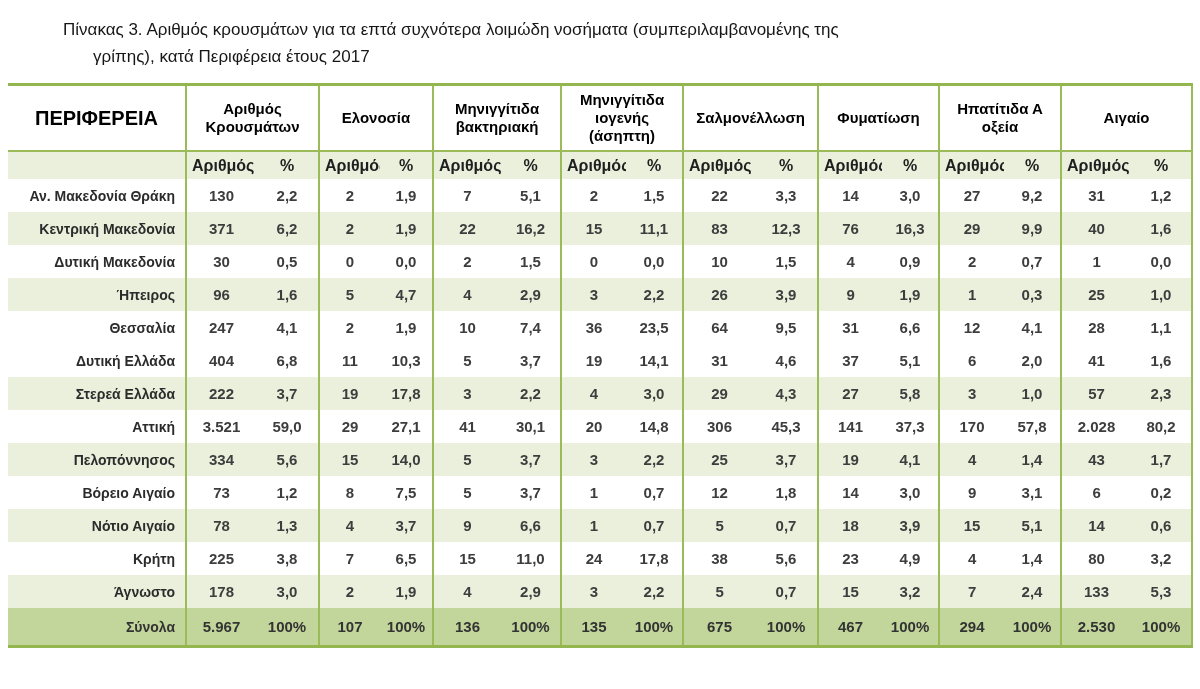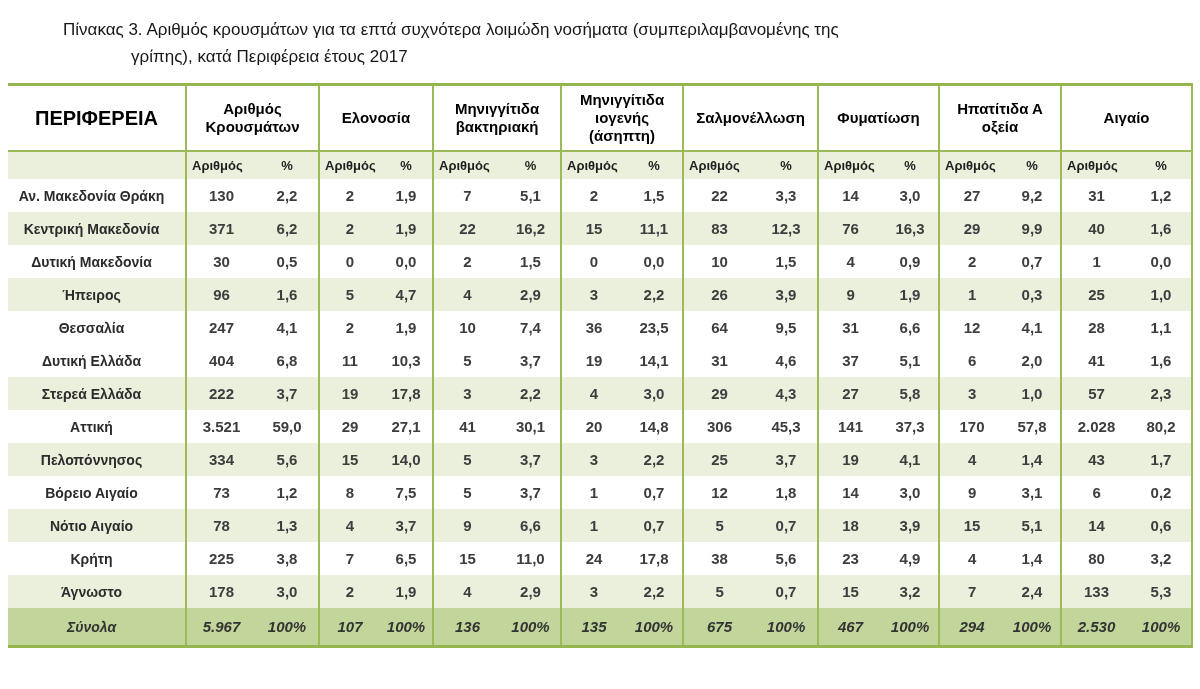--- a/index.html
+++ b/index.html
@@ -12,21 +12,21 @@
     font-family: "Liberation Sans", sans-serif;
   }
   .title-block {
     margin: 16px 40px 0 63px;
     font-weight: normal;
     font-size: 17px;
     line-height: 27px;
     color: #171717;
   }
   .title-line2 {
-    margin-left: 68px;
+    margin-left: 30px;
   }
   table.report {
     margin: 13px 8px 0 8px;
     width: 1184px;
     border-collapse: collapse;
     table-layout: fixed;
     border-top: 3px solid #94b64e;
     border-bottom: 3px solid #94b64e;
     border-right: 2px solid #9bbb59;
     font-weight: bold;
@@ -44,21 +44,21 @@
     line-height: 1.22;
     text-align: center;
     height: 60px;
     border-bottom: 2px solid #9bbb59;
     padding: 2px 4px;
   }
   
   tr.subheader-row th {
     background: #eaf0dc;
     color: #1f1f1f;
-    font-size: 13px;
+    font-size: 16px;
     height: 27px;
     text-align: center;
   }
   tr.subheader-row th.sub-num {
     text-align: left;
     padding-left: 5px;
   }
   
   .g-start {
     border-left: 2px solid #9bbb59;
@@ -67,30 +67,29 @@
   tbody td {
     font-size: 15px;
     color: #3d3d3d;
     height: 33px;
     text-align: center;
   }
   tbody tr.stripe td {
     background: #eaf0dc;
   }
   tbody td.region-cell {
-    text-align: center;
+    text-align: right;
     padding-right: 10px;
     color: #2b2b2b;
     font-size: 14px;
   }
   tbody tr.totals-row td {
     background: #c2d69b;
     height: 37px;
     color: #333333;
-    font-style: italic;
   }
 </style>
 </head>
 <body>
 
 <div class="title-block">
   <div class="title-line1">Πίνακας 3. Αριθμός κρουσμάτων για τα επτά συχνότερα λοιμώδη νοσήματα (συμπεριλαμβανομένης της</div>
   <div class="title-line2">γρίπης), κατά Περιφέρεια έτους 2017</div>
 </div>
 

